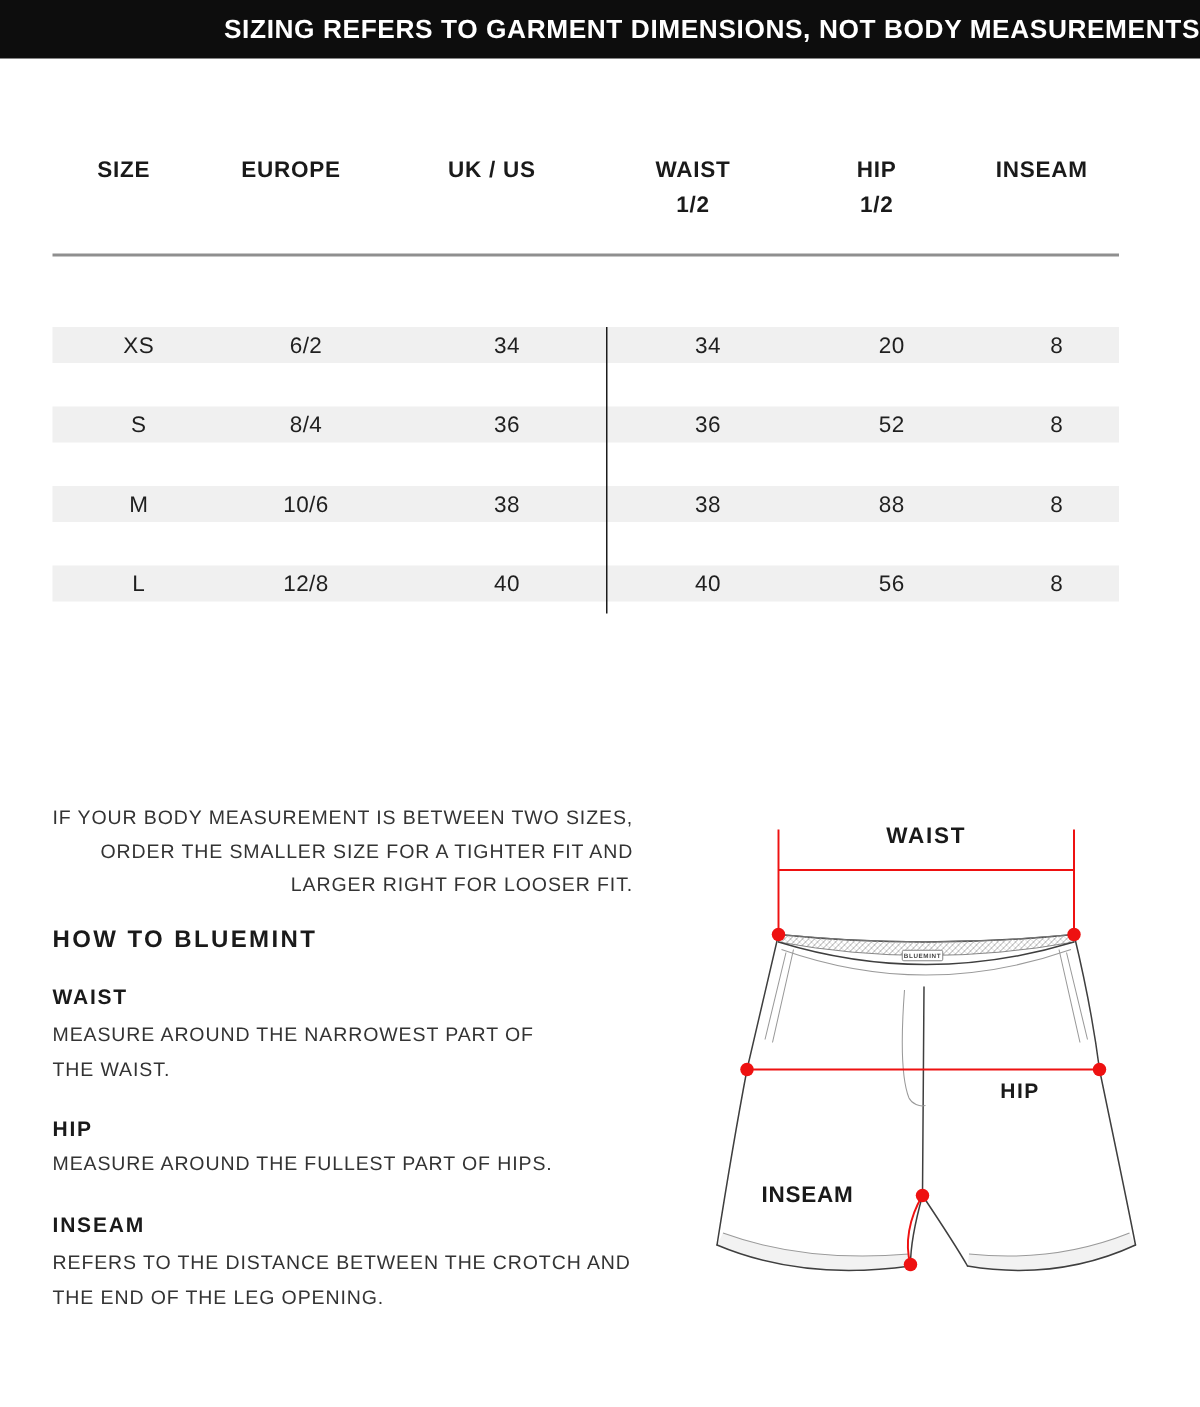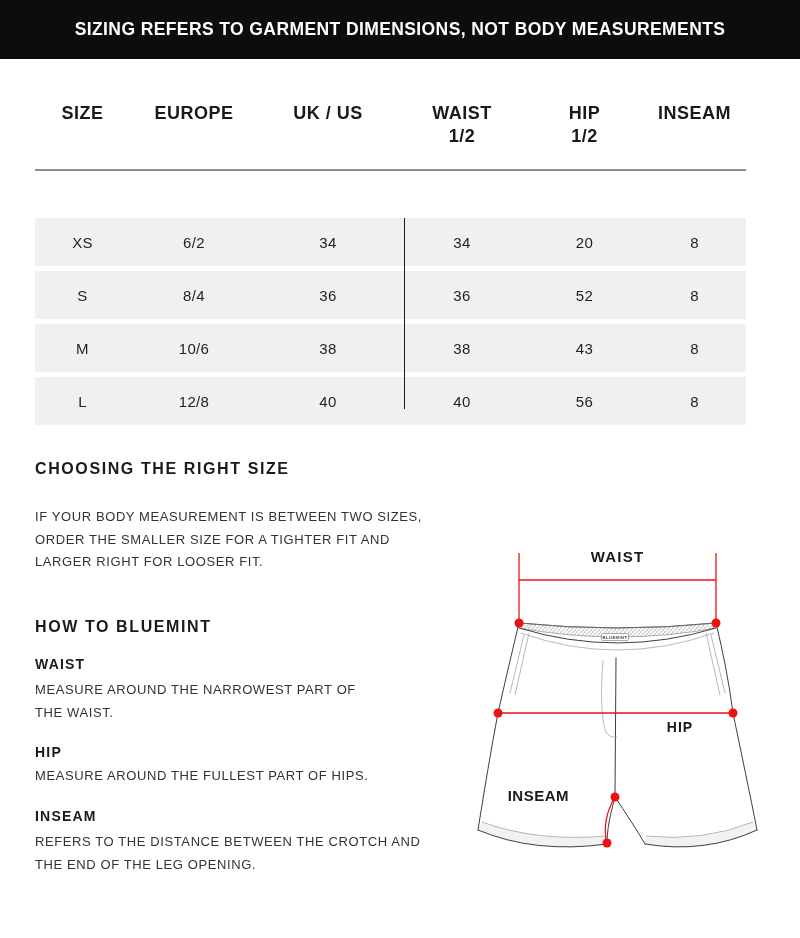--- a/index.html
+++ b/index.html
@@ -10,46 +10,46 @@
     --ink:#222222;
   }
   *{margin:0;padding:0;box-sizing:border-box;}
   html,body{background:#ffffff;}
   .page{
     position:relative;width:800px;height:938px;background:#fff;overflow:hidden;
     font-family:"Liberation Sans",sans-serif;color:var(--ink);
   }
   
   .banner{
-    position:absolute;left:0;top:0;width:800px;height:59px;
-    background:var(--banner_bg);display:flex;align-items:center;justify-content:center;
+    position:absolute;left:0;top:0;width:800px;height:39px;
+    background:var(--banner_bg);display:flex;align-items:center;justify-content:flex-end;
   }
   .banner span{
     color:#ffffff;font-size:17.5px;font-weight:bold;letter-spacing:0.4px;white-space:nowrap;
   }
   
   .grid6{
     position:absolute;left:35px;width:711px;display:grid;
     grid-template-columns:95px 128px 140px 128px 117px 103px;
   }
   .col-headers{top:102px;}
-  .h-cell{text-align:center;font-size:18px;font-weight:bold;letter-spacing:0.5px;line-height:23px;color:#1a1a1a;}
+  .h-cell{text-align:center;font-size:15px;font-weight:bold;letter-spacing:0.5px;line-height:23px;color:#1a1a1a;}
   .header-rule{position:absolute;left:35px;top:169px;width:711px;height:2px;background:var(--rule);}
-  .t-row{height:48px;background:var(--row_bg);align-items:center;}
+  .t-row{height:24px;background:var(--row_bg);align-items:center;padding-left:10px;}
   .t-cell{text-align:center;font-size:15px;color:#1f1f1f;letter-spacing:0.3px;}
   .row-0{top:218px;} .row-1{top:271px;} .row-2{top:324px;} .row-3{top:377px;}
   .v-divider{position:absolute;left:404px;top:218px;width:1px;height:191px;background:#1c1c1c;}
   
   .sec-heading{
     position:absolute;left:35px;font-size:16px;font-weight:bold;letter-spacing:1.6px;color:#1a1a1a;white-space:nowrap;
   }
   .choosing-heading{top:460px;}
   .htm-heading{top:618px;}
   .body-lines{position:absolute;left:35px;font-size:13px;letter-spacing:0.6px;line-height:22.5px;color:#333;white-space:nowrap;}
-  .choosing-body{top:506px;}
+  .choosing-body{top:534px;text-align:right;}
   .term{position:absolute;left:35px;font-size:14px;font-weight:bold;letter-spacing:1.2px;color:#1a1a1a;}
   .waist-term{top:656px;} .hip-term{top:744px;} .inseam-term{top:808px;}
   .waist-def{top:679px;} .hip-def{top:765px;} .inseam-def{top:831px;}
   
   .diagram{position:absolute;left:465px;top:540px;width:330px;height:370px;}
   .sketch{stroke:#3f3f3f;stroke-width:1;fill:none;stroke-linecap:round;}
   .sketch-light{stroke:#9a9a9a;stroke-width:0.7;fill:none;}
   .hem-fill{fill:#f2f2f2;stroke:none;}
   .red-line{stroke:var(--accent);stroke-width:1.3;fill:none;}
   .red-dot{fill:var(--accent);stroke:none;}
@@ -109,35 +109,34 @@
     <div class="t-cell">36</div>
     <div class="t-cell">36</div>
     <div class="t-cell">52</div>
     <div class="t-cell">8</div>
   </div>
   <div class="grid6 t-row row-2">
     <div class="t-cell">M</div>
     <div class="t-cell">10/6</div>
     <div class="t-cell">38</div>
     <div class="t-cell">38</div>
-    <div class="t-cell">43</div>
+    <div class="t-cell">88</div>
     <div class="t-cell">8</div>
   </div>
   <div class="grid6 t-row row-3">
     <div class="t-cell">L</div>
     <div class="t-cell">12/8</div>
     <div class="t-cell">40</div>
     <div class="t-cell">40</div>
     <div class="t-cell">56</div>
     <div class="t-cell">8</div>
   </div>
 
   <div class="v-divider"></div>
 
-  <div class="sec-heading choosing-heading">CHOOSING THE RIGHT SIZE</div>
   <div class="body-lines choosing-body">
     <div>IF YOUR BODY MEASUREMENT IS BETWEEN TWO SIZES,</div>
     <div>ORDER THE SMALLER SIZE FOR A TIGHTER FIT AND</div>
     <div>LARGER RIGHT FOR LOOSER FIT.</div>
   </div>
 
   <div class="sec-heading htm-heading">HOW TO BLUEMINT</div>
 
   <div class="term waist-term">WAIST</div>
   <div class="body-lines waist-def">

